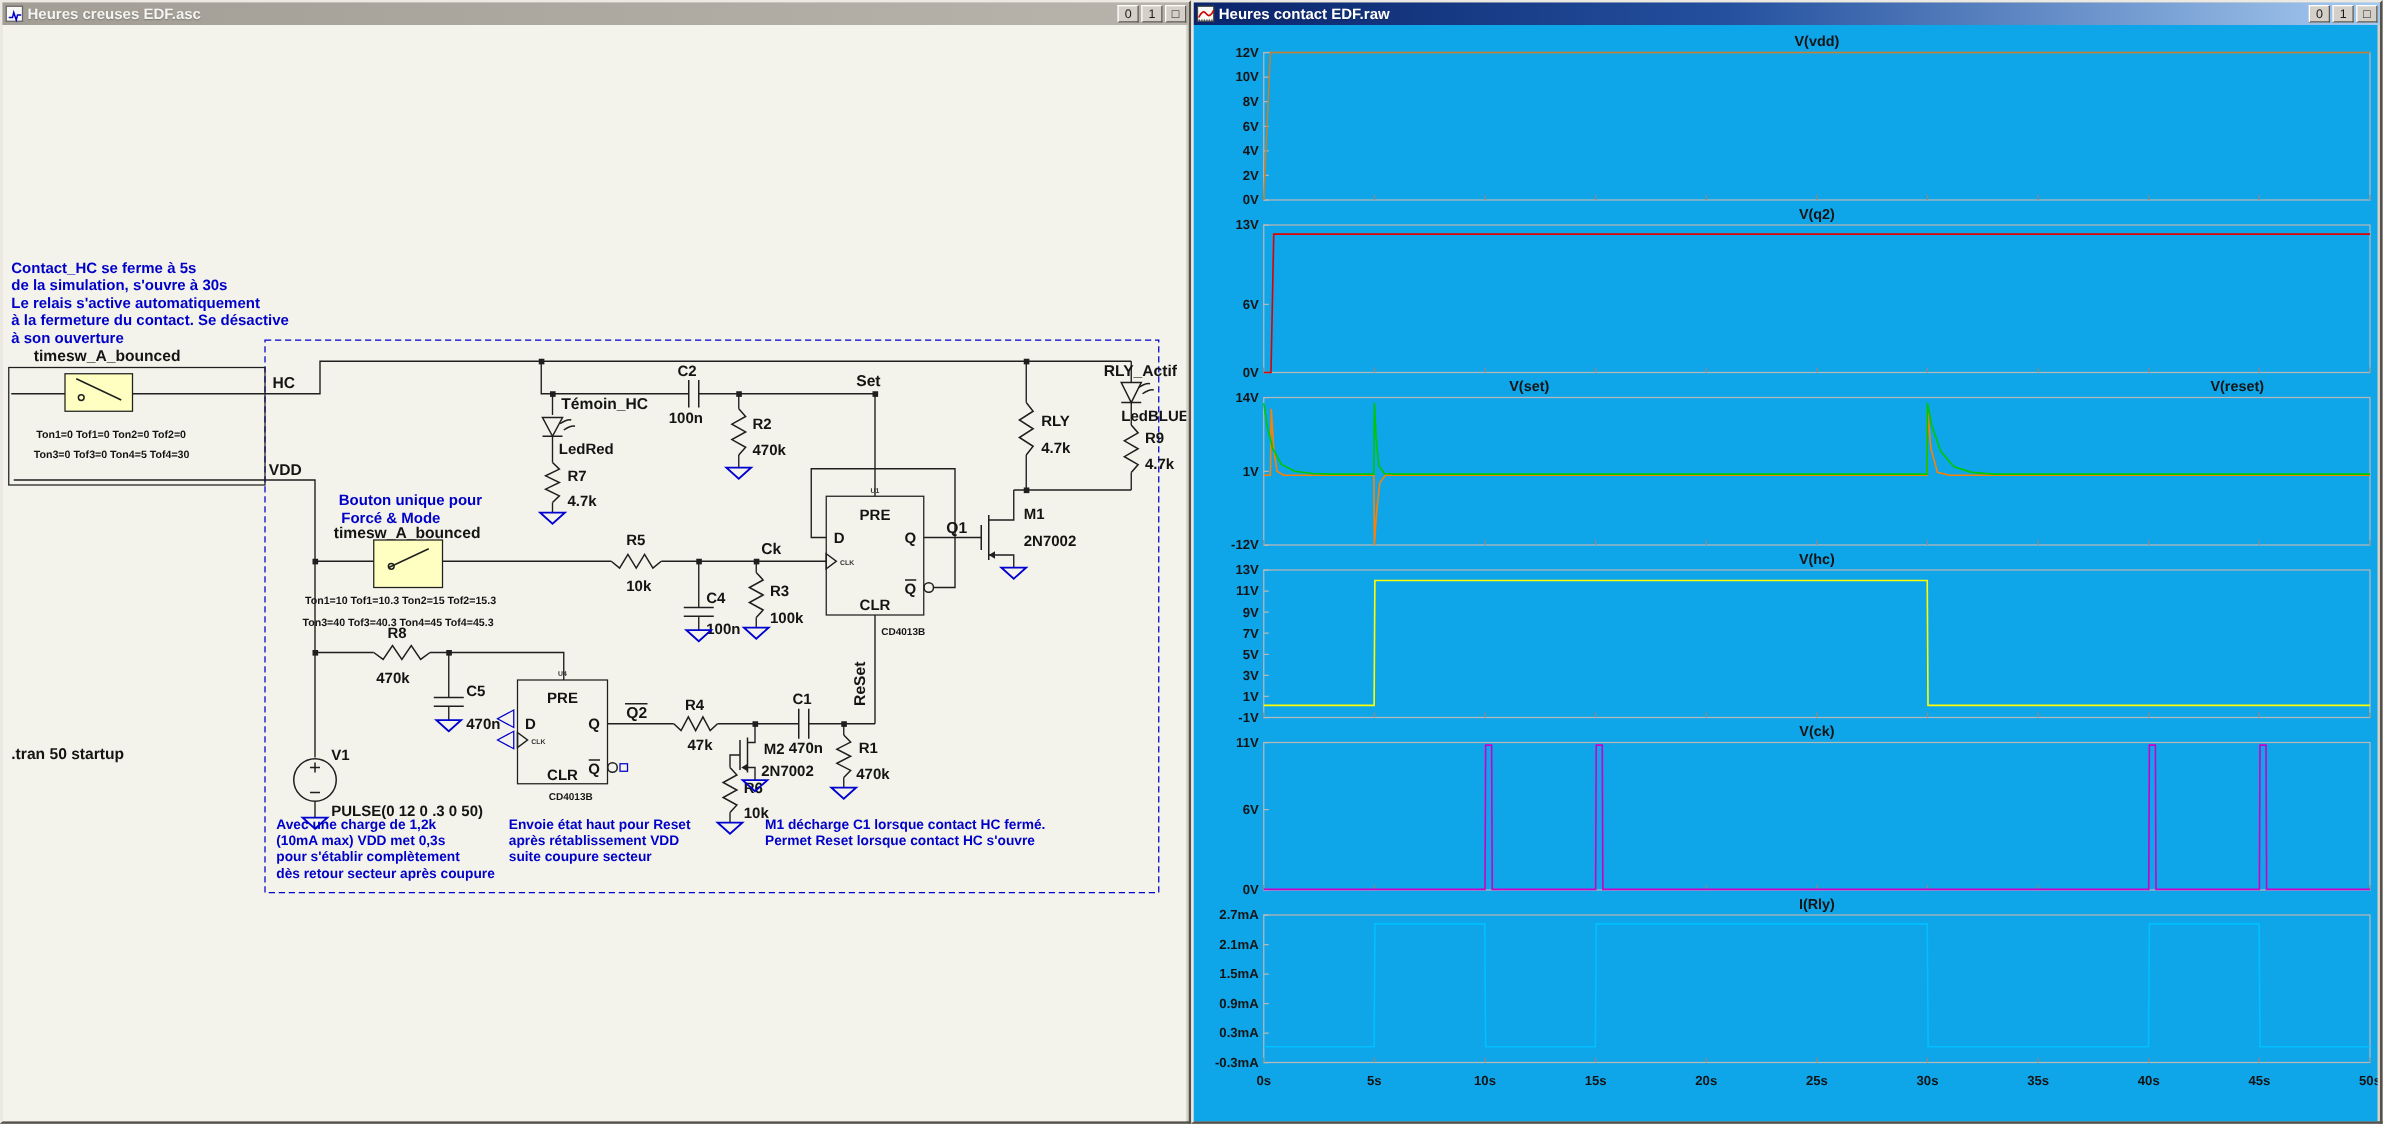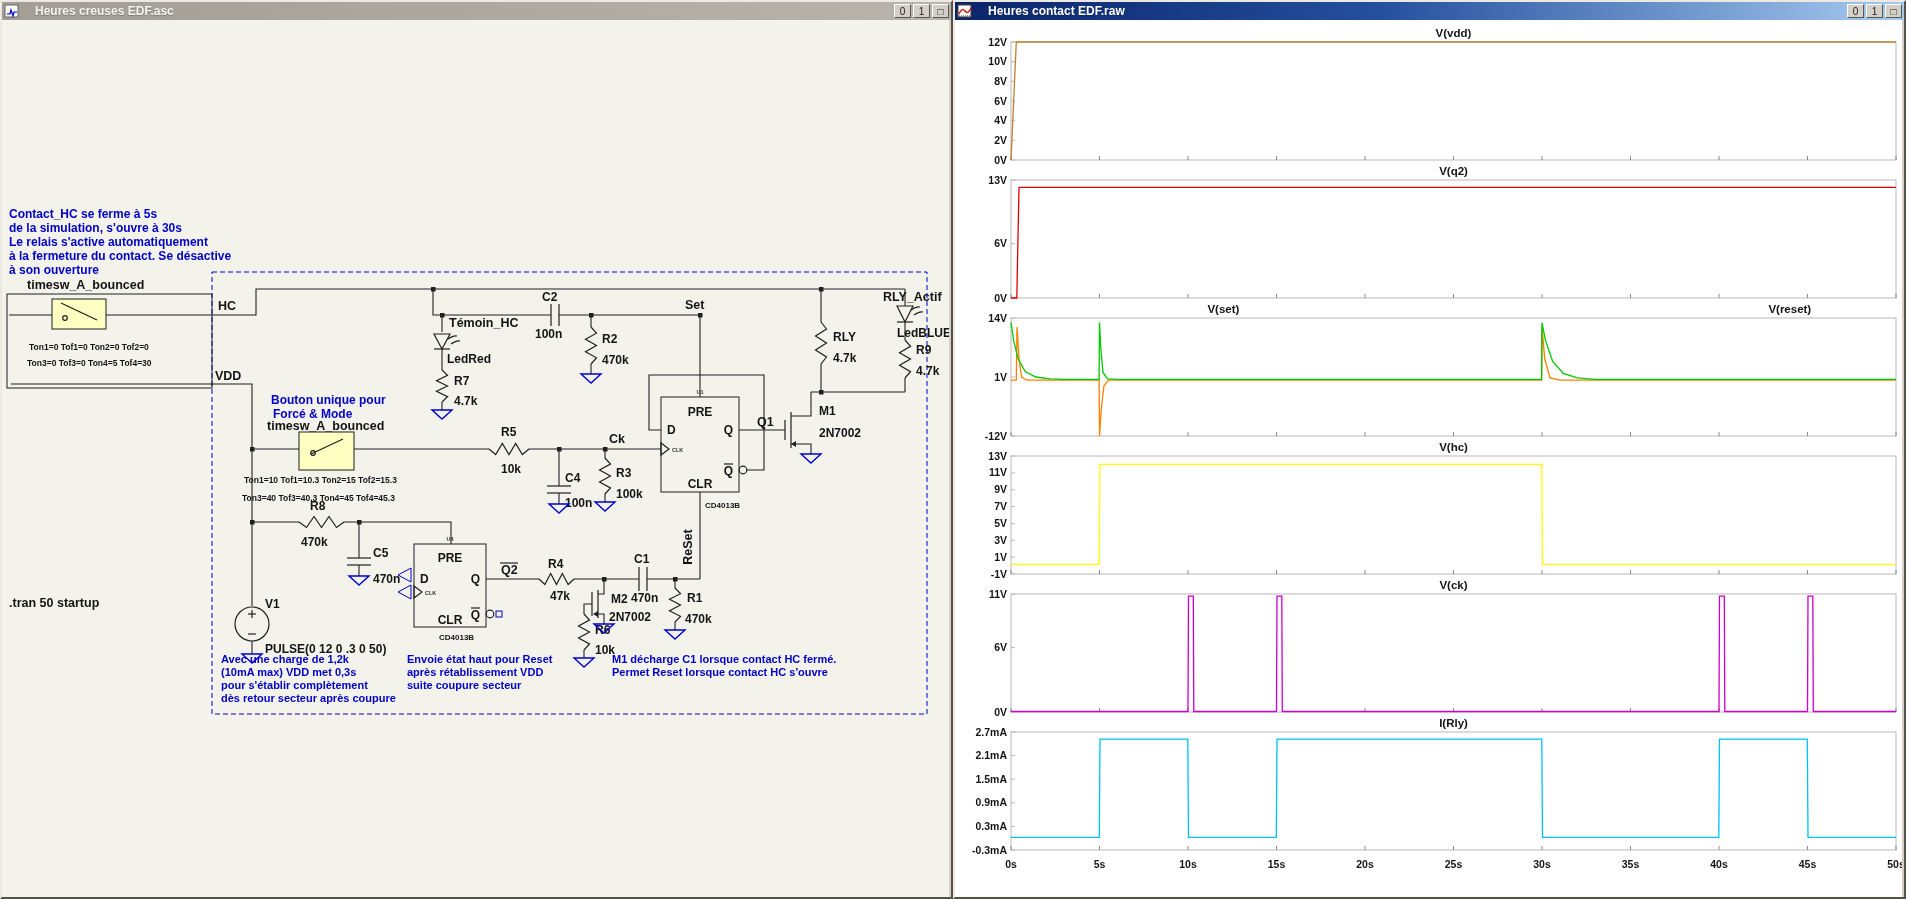--- a/index.html
+++ b/index.html
@@ -1,34 +1,34 @@
 <!DOCTYPE html>
 <html><head>
 <meta charset="utf-8">
 <style>
   html,body{margin:0;padding:0;width:1906px;height:899px;overflow:hidden;
     background:#C0C0C0;font-family:"Liberation Sans",sans-serif;}
   .win{position:absolute;top:0;height:899px;box-sizing:border-box;
     border:2px solid;border-color:#ECE9E2 #55524C #55524C #ECE9E2;background:#D4D0C8;}
   #win-left{left:0;width:953px;}
   #win-right{left:953px;width:953px;}
-  .titlebar{height:18px;display:flex;align-items:center;padding:0 2px;gap:16px;}
+  .titlebar{height:18px;display:flex;align-items:center;padding:0 2px;gap:3px;}
   #win-left .titlebar{background:linear-gradient(90deg,#A29E96,#B8B4AC);}
   #win-right .titlebar{background:linear-gradient(90deg,#0A246A 0%,#24509E 45%,#A6CAF0 100%);}
   .ttext{font-size:12px;font-weight:600;color:#F4F4F0;white-space:nowrap;flex:1;
     text-shadow:0 1px 1px rgba(0,0,0,.25);}
   #win-right .ttext{color:#FFFFFF;}
   .ticon{width:15px;height:14px;display:inline-block;}
   .tbtns{display:flex;gap:2px;}
   .tb{width:17px;height:14px;font-size:10px;line-height:11px;padding:0;
     background:#D4D0C8;border:1px solid;border-color:#FFFFFF #5A5751 #5A5751 #FFFFFF;
     color:#1a1a1a;font-family:"Liberation Sans",sans-serif;}
   .client{position:absolute;left:0;top:18px;text-align:right;}
   #schem-client{width:947px;height:877px;background:#F3F3EB;}
-  #wave-client{width:947px;height:877px;background:#ffffff;}
+  #wave-client{width:947px;height:877px;background:#0ea5e9;}
   
   .wire{stroke:#1F1F1F;stroke-width:1.1;fill:none;}
   .comp{stroke:#1F1F1F;stroke-width:1.2;fill:none;}
   .box{stroke:#1F1F1F;stroke-width:1;fill:none;}
   .sw{fill:#FFFFC2;stroke:#1F1F1F;stroke-width:1;}
   .gnd{stroke:#0000D0;stroke-width:1.4;fill:none;}
   .blu{stroke:#0000CC;fill:none;}
   .dot{fill:#1F1F1F;}
   text{font-family:"Liberation Sans",sans-serif;fill:#141414;}
   .net{font-size:12.5px;font-weight:bold;}

